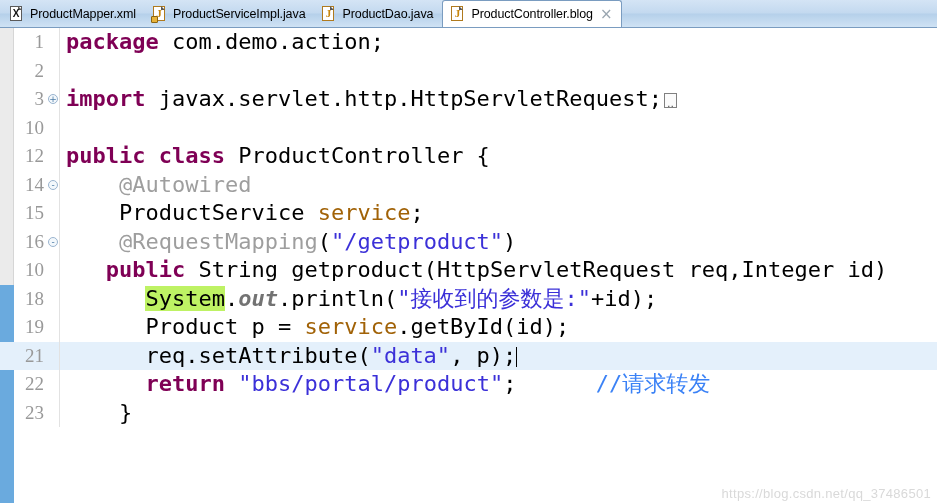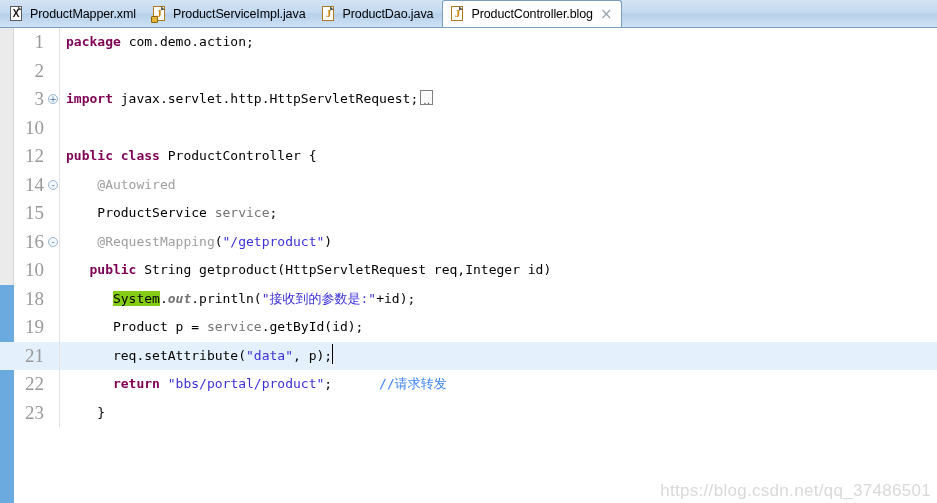--- a/index.html
+++ b/index.html
@@ -137,36 +137,36 @@
     font-family: "DejaVu Sans", sans-serif;
   }
   .gutsep {
     width: 14px; flex: 0 0 14px;
     height: 100%;
     border-right: 1px solid #e2e2e2;
   }
   .codecell {
     flex: 1 1 auto;
     padding-left: 6px;
-    font-size: 13px;
+    font-size: 22px;
     line-height: 28px;
     white-space: pre;
     color: #000;
     font-family: "DejaVu Sans Mono", "Liberation Mono", monospace;
     overflow: hidden;
   }
   
   .kw   { color: #7f0055; font-weight: bold; }
   .str  { color: #3b30d8; }
   .ann  { color: #9e9e9e; }
-  .fld  { color: #737373; }
+  .fld  { color: #a16207; }
   .sfld { color: #737373; font-weight: bold; font-style: italic; }
   .cmt  { color: #3b82f6; }
   .pln  { color: #000000; }
-  .occ  { background: #84cc16; }
+  .occ  { background: #bef264; }
   .foldbox {
     display: inline-block;
     width: 13px; height: 15px;
     border: 1px solid #808080;
     background: #fbfbfb;
     vertical-align: -2px;
     margin-left: 2px;
     position: relative;
   }
   .foldbox::after {
@@ -177,21 +177,21 @@
   }
   .caret {
     display: inline-block;
     width: 1px; height: 20px;
     background: #000;
     vertical-align: -4px;
   }
   .watermark {
     position: absolute;
     right: 6px; bottom: 2px;
-    font-size: 17px;
+    font-size: 13px;
     color: #d9d9d9;
     font-family: "Liberation Sans", sans-serif;
     letter-spacing: 0.3px;
     z-index: 5;
     pointer-events: none;
   }
 </style>
 </head>
 <body>
 

